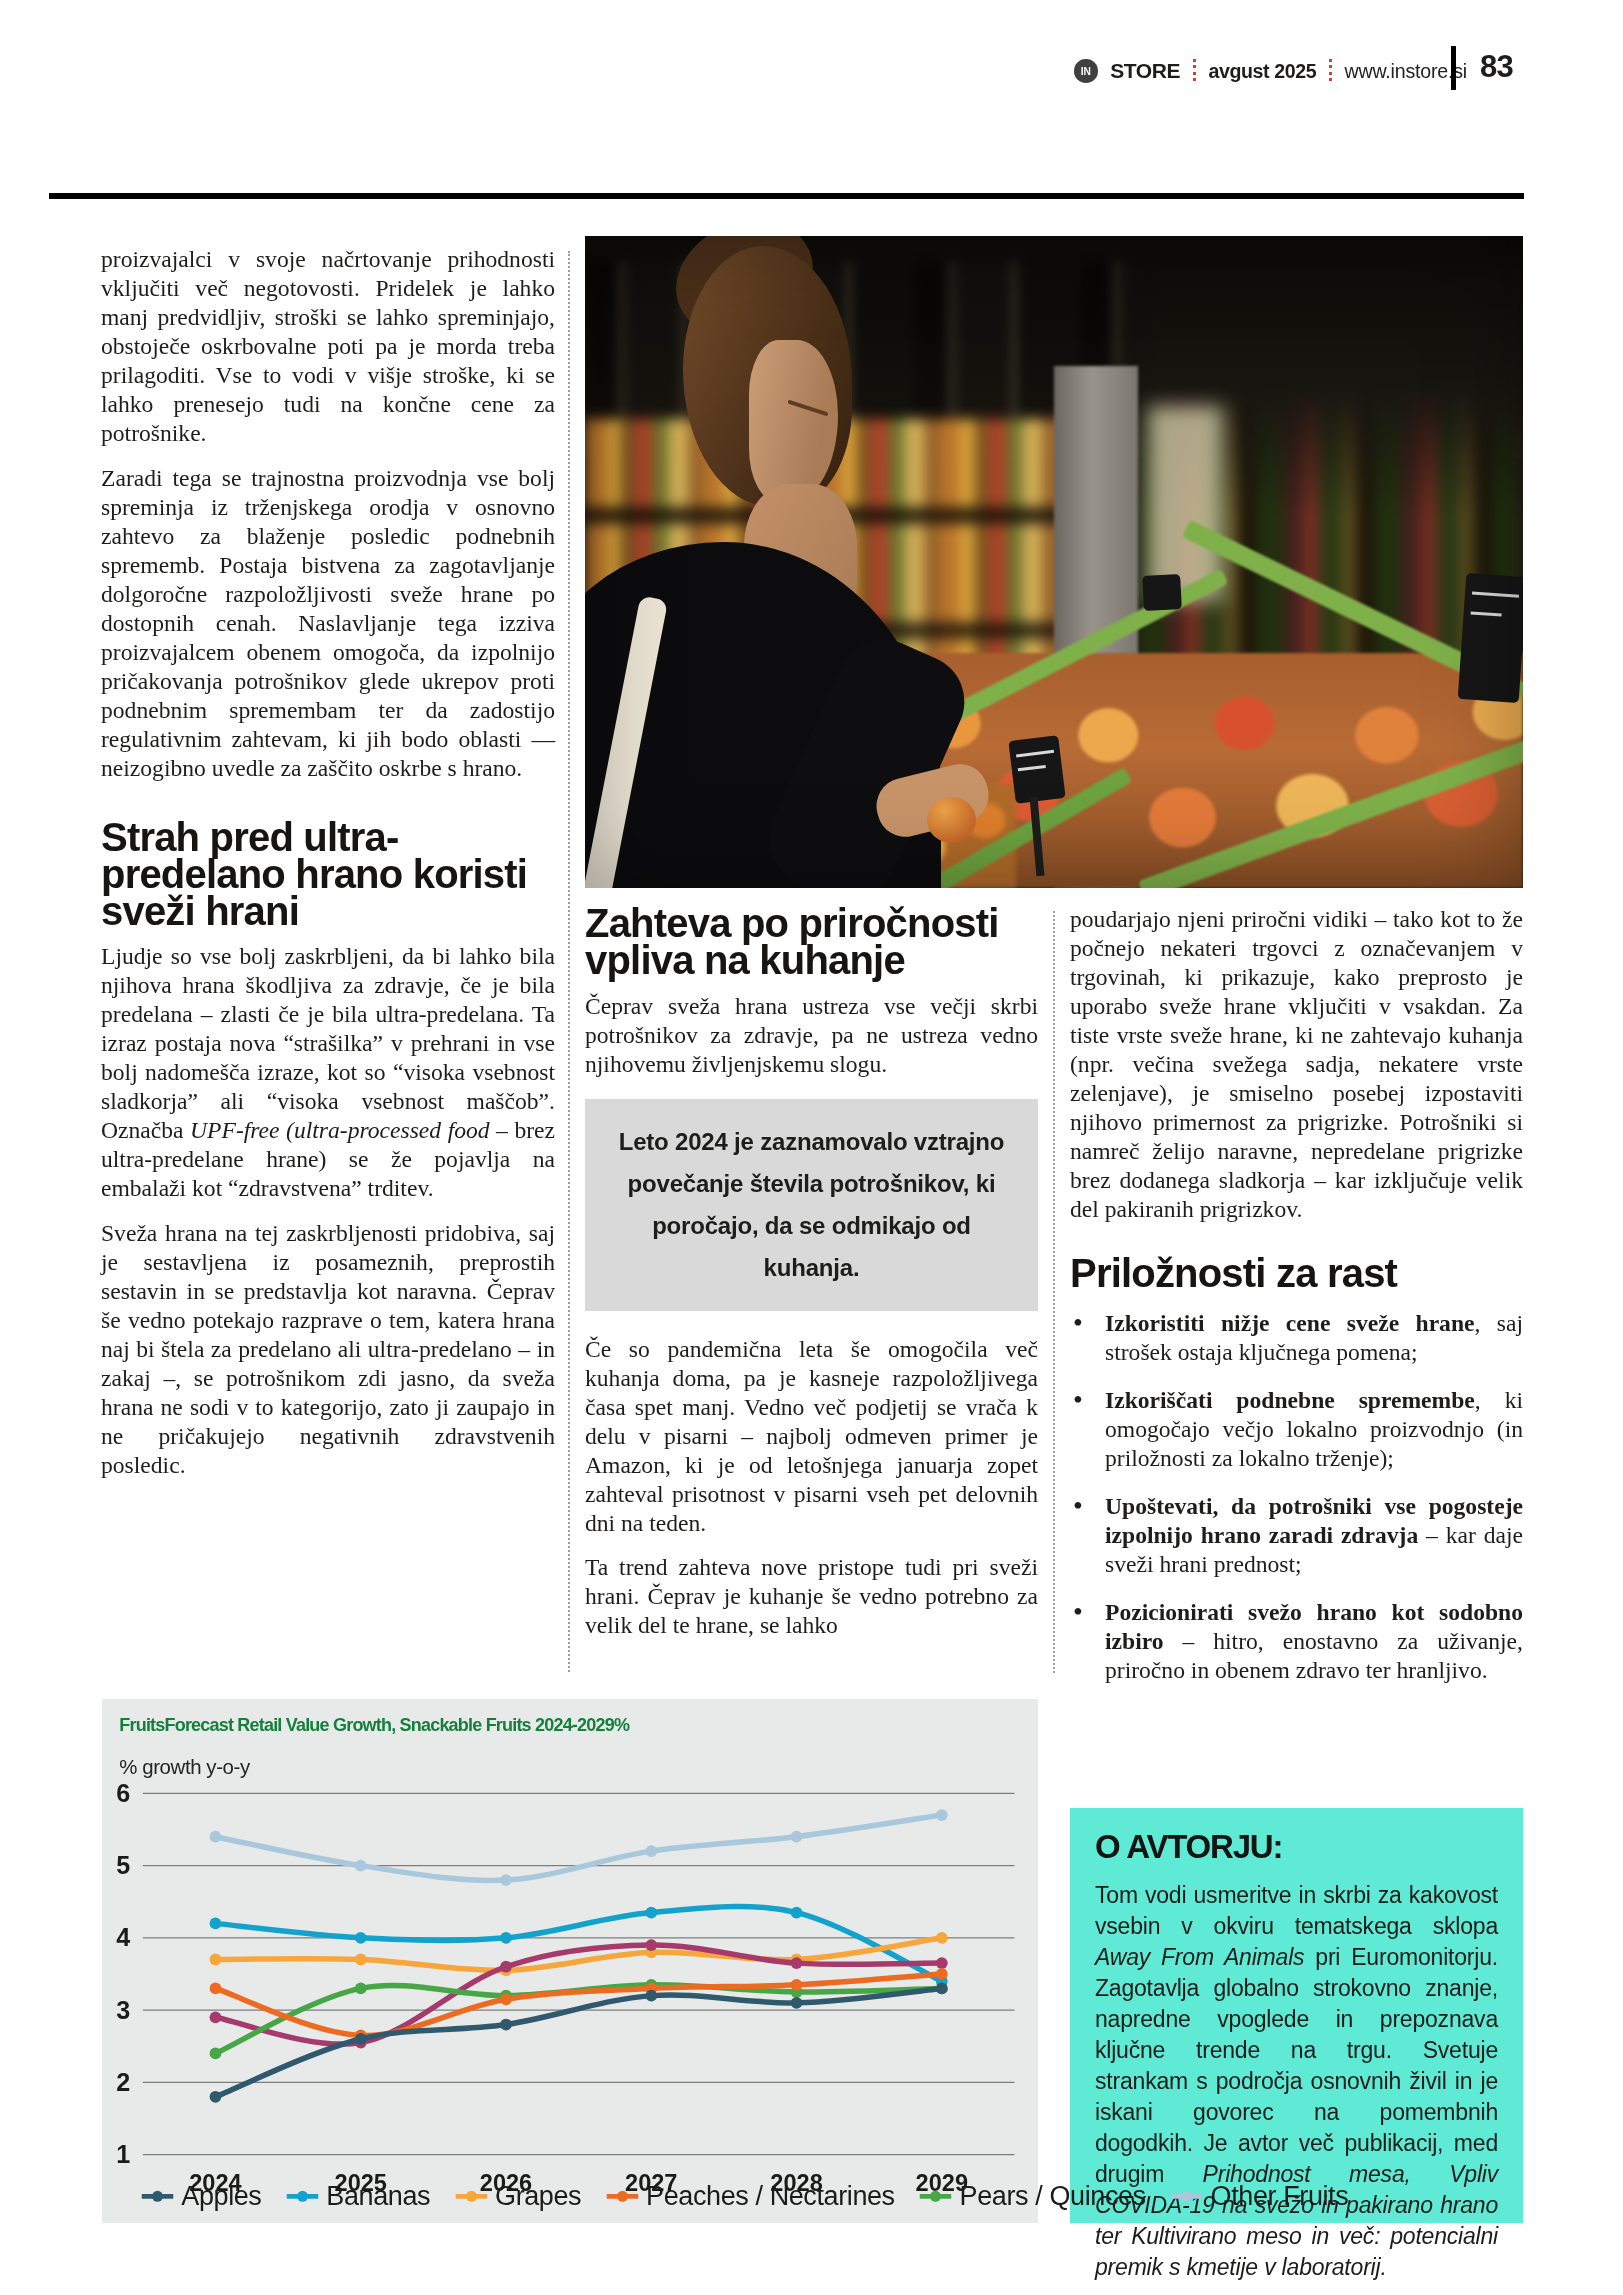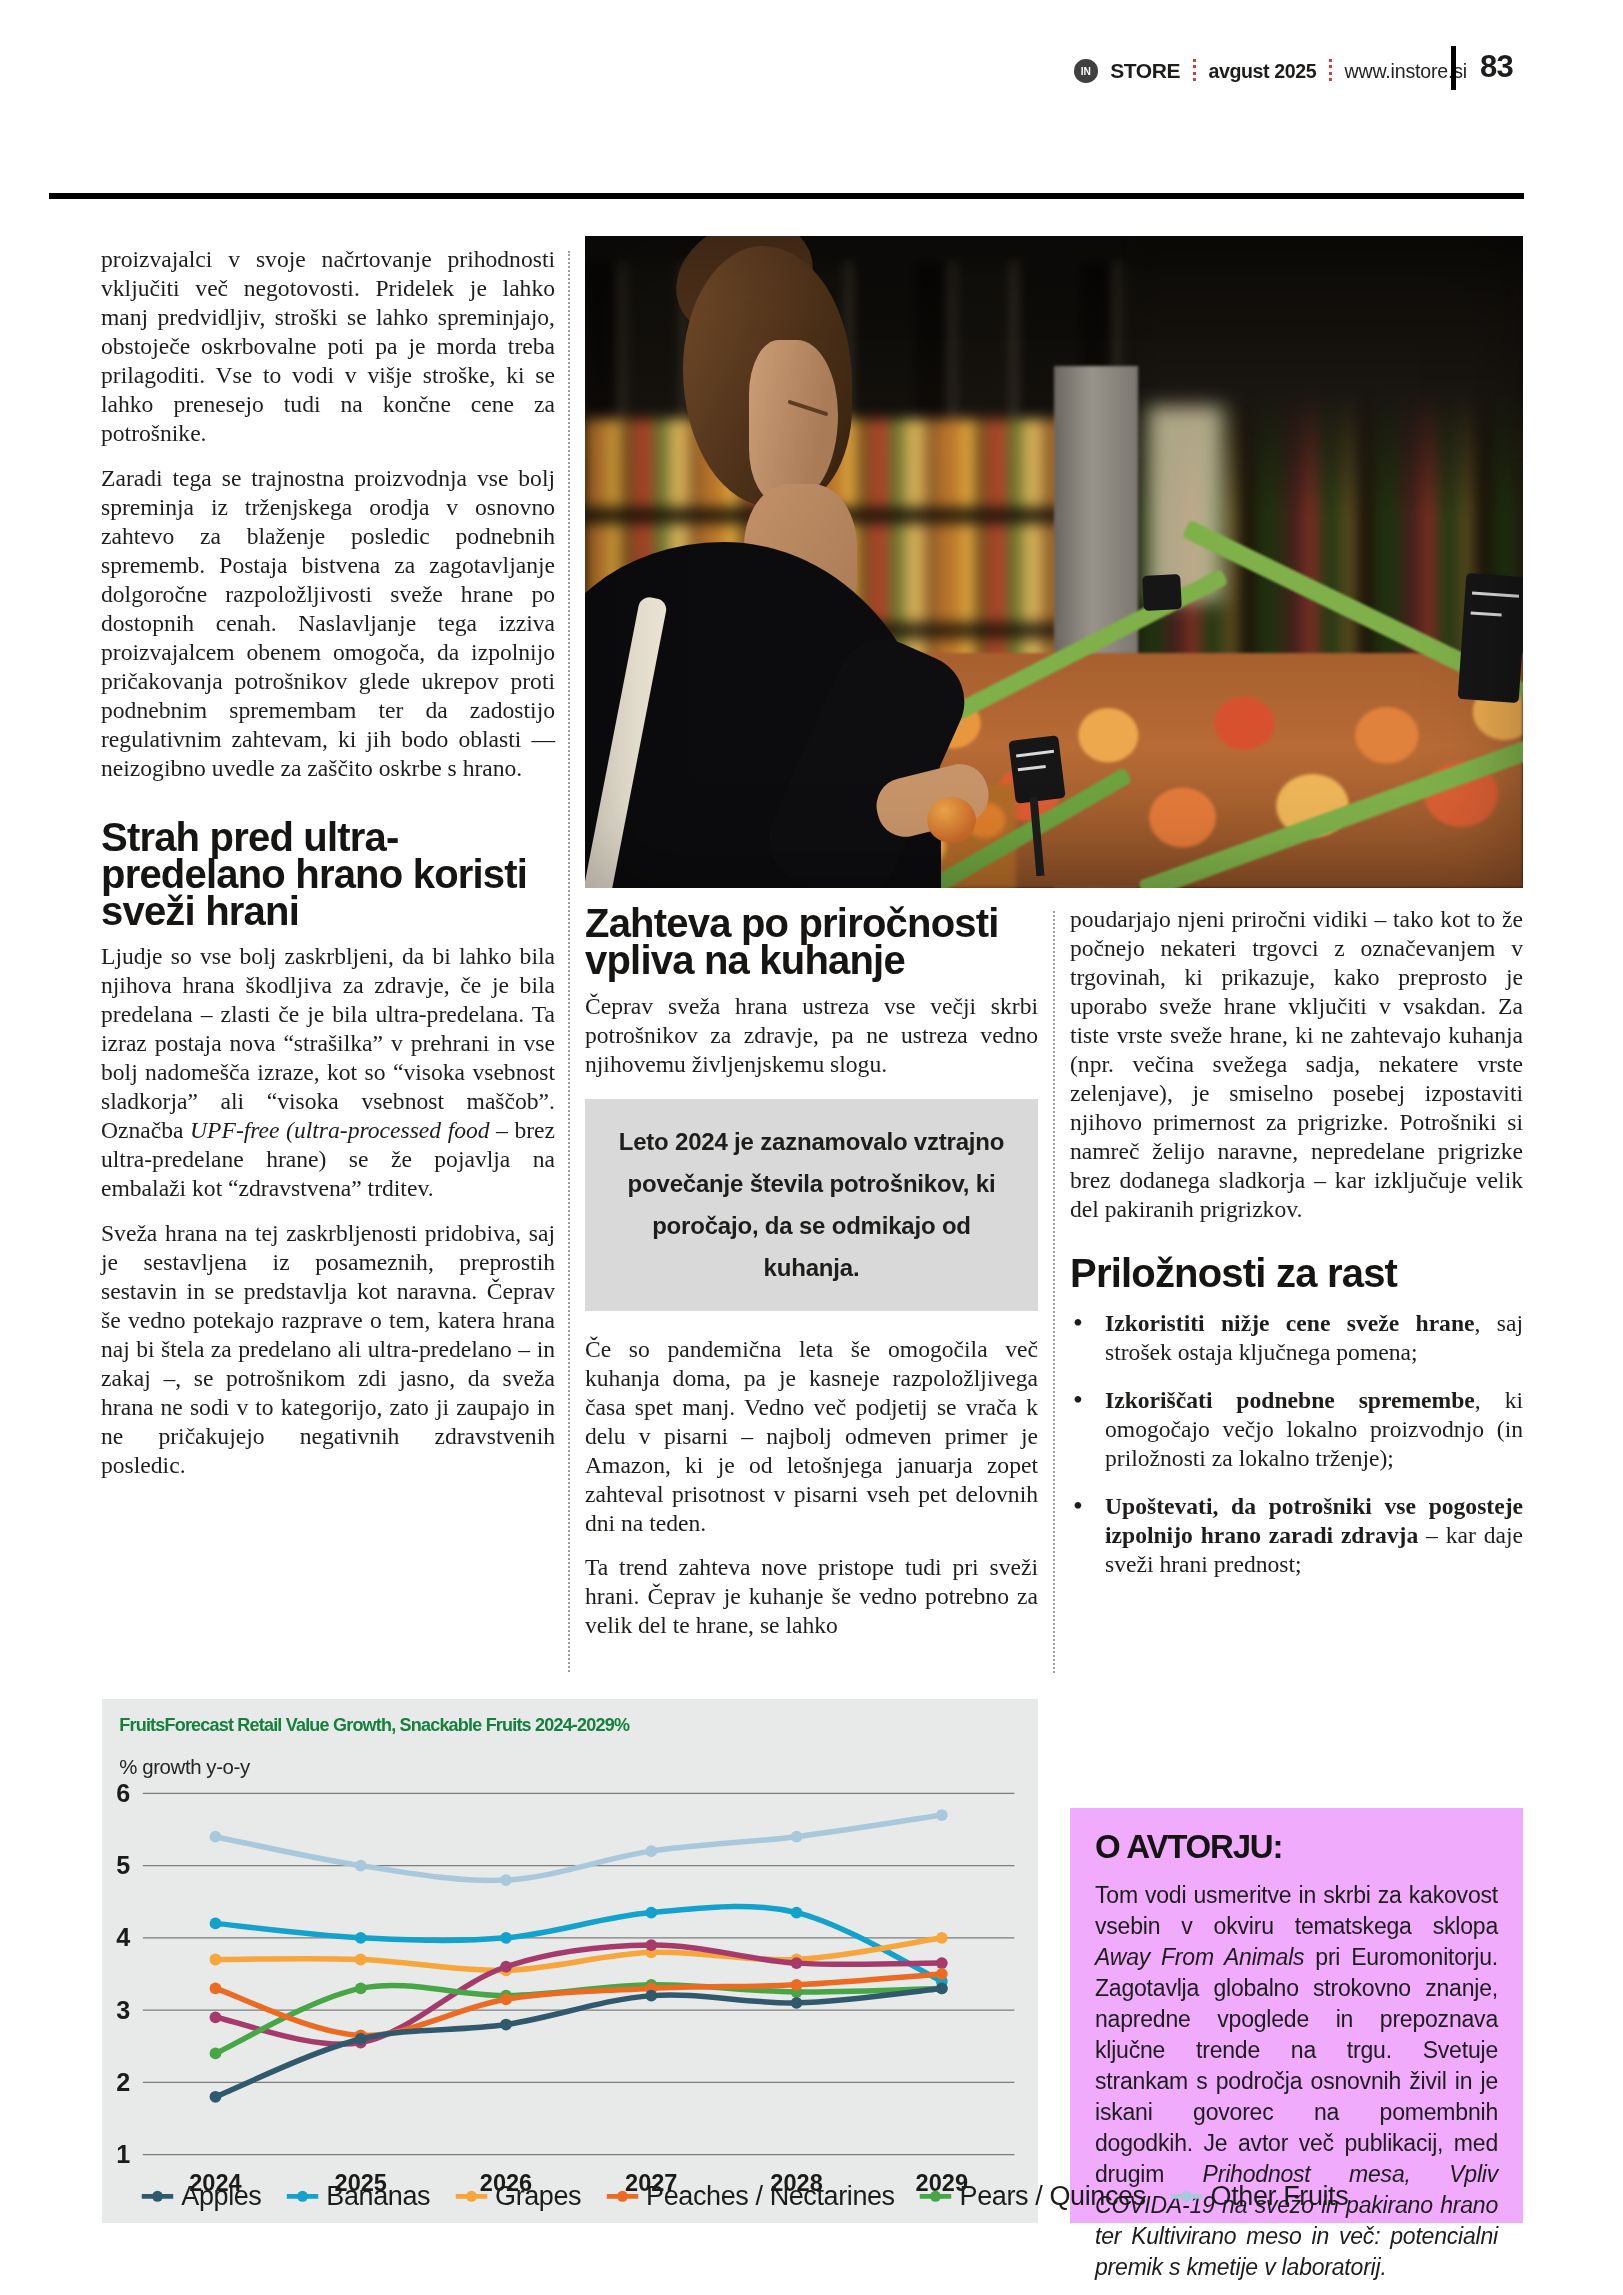--- a/index.html
+++ b/index.html
@@ -29,21 +29,21 @@
   
   .callout{background:#d8d9d8;padding:22px 23.6px;margin:20.4px 0 23.6px 0;text-align:center;
            font-family:"Liberation Sans",sans-serif;font-weight:600;font-size:24px;line-height:42px;
            letter-spacing:-0.2px;color:#1d1d1b;}
   
   ul.opps{list-style:none;margin:4.7px 0 0 0;padding:0;}
   ul.opps li{position:relative;padding-left:35px;margin:0 0 19px 0;}
   ul.opps li::before{content:"\2022";position:absolute;left:3.1px;top:-1.6px;font-size:28px;}
   ul.opps strong{font-weight:700;}
   
-  .author-box{position:absolute;left:1070px;top:1808px;width:453px;height:415px;background:#f0abfc;
+  .author-box{position:absolute;left:1070px;top:1808px;width:453px;height:415px;background:#5eead4;
               box-sizing:border-box;padding:20.4px 25px;font-family:"Liberation Sans",sans-serif;}
   .author-box h3{margin:0 0 14px 0;font-size:33px;font-weight:700;letter-spacing:-1.2px;color:#141413;}
   .author-text{font-size:23px;line-height:31px;letter-spacing:-0.2px;text-align:justify;color:#1c1c1a;}
   
   .chart-panel{position:absolute;left:102px;top:1699px;width:936px;height:524px;background:#e8eae9;}
   .chart-title{position:absolute;left:17.3px;top:15.7px;font-family:"Liberation Sans",sans-serif;
                font-size:18px;font-weight:700;letter-spacing:-0.8px;color:#15803d;}
   .chart-sub{position:absolute;left:17.3px;top:57px;font-family:"Liberation Sans",sans-serif;
              font-size:20.4px;letter-spacing:-0.4px;color:#242423;}
   .legend{position:absolute;left:38px;right:11px;bottom:11px;display:flex;align-items:center;gap:23.6px;
@@ -193,20 +193,21 @@
 
   <div class="col" style="left:1070px;top:905px;width:453px;">
     <div id="col3-top">
         <p class="body"><span>poudarjajo njeni priročni vidiki – tako kot to že počnejo nekateri trgovci z označevanjem v trgovinah, ki prikazuje, kako preprosto je uporabo sveže hrane vključiti v vsakdan. Za tiste vrste sveže hrane, ki ne zahtevajo kuhanja (npr. večina svežega sadja, nekatere vrste zelenjave), je smiselno posebej izpostaviti njihovo primernost za prigrizke. Potrošniki si namreč želijo naravne, nepredelane prigrizke brez dodanega sladkorja – kar izključuje velik del pakiranih prigrizkov.</span></p>
       </div>
     <h2 class="section" style="margin-top:31px;margin-bottom:17.3px;">Priložnosti za rast</h2>
     <ul class="opps" id="col3-bullets">
         <li><strong>Izkoristiti nižje cene sveže hrane</strong><span>, saj strošek ostaja ključnega pomena;</span></li>
         <li><strong>Izkoriščati podnebne spremembe</strong><span>, ki omogočajo večjo lokalno proizvodnjo (in priložnosti za lokalno trženje);</span></li>
         <li><strong>Upoštevati, da potrošniki vse pogosteje izpolnijo hrano zaradi zdravja</strong><span> – kar daje sveži hrani prednost;</span></li>
+        <li><strong>Pozicionirati svežo hrano kot sodobno izbiro</strong><span> – hitro, enostavno za uživanje, priročno in obenem zdravo ter hranljivo.</span></li>
       </ul>
   </div>
 
   <div class="author-box">
     <h3>O AVTORJU:</h3>
     <div class="author-text" id="author-text"><span>Tom vodi usmeritve in skrbi za kakovost vsebin v okviru tematskega sklopa </span><i>Away From Animals</i><span> pri Euromonitorju. Zagotavlja globalno strokovno znanje, napredne vpoglede in prepoznava ključne trende na trgu. Svetuje strankam s področja osnovnih živil in je iskani govorec na pomembnih dogodkih. Je avtor več publikacij, med drugim </span><i>Prihodnost mesa, Vpliv COVIDA-19 na svežo in pakirano hrano ter Kultivirano meso in več: potencialni premik s kmetije v laboratorij.</i></div>
   </div>
 
   <div class="chart-panel">
     <div class="chart-title">FruitsForecast Retail Value Growth, Snackable Fruits 2024-2029%</div>

